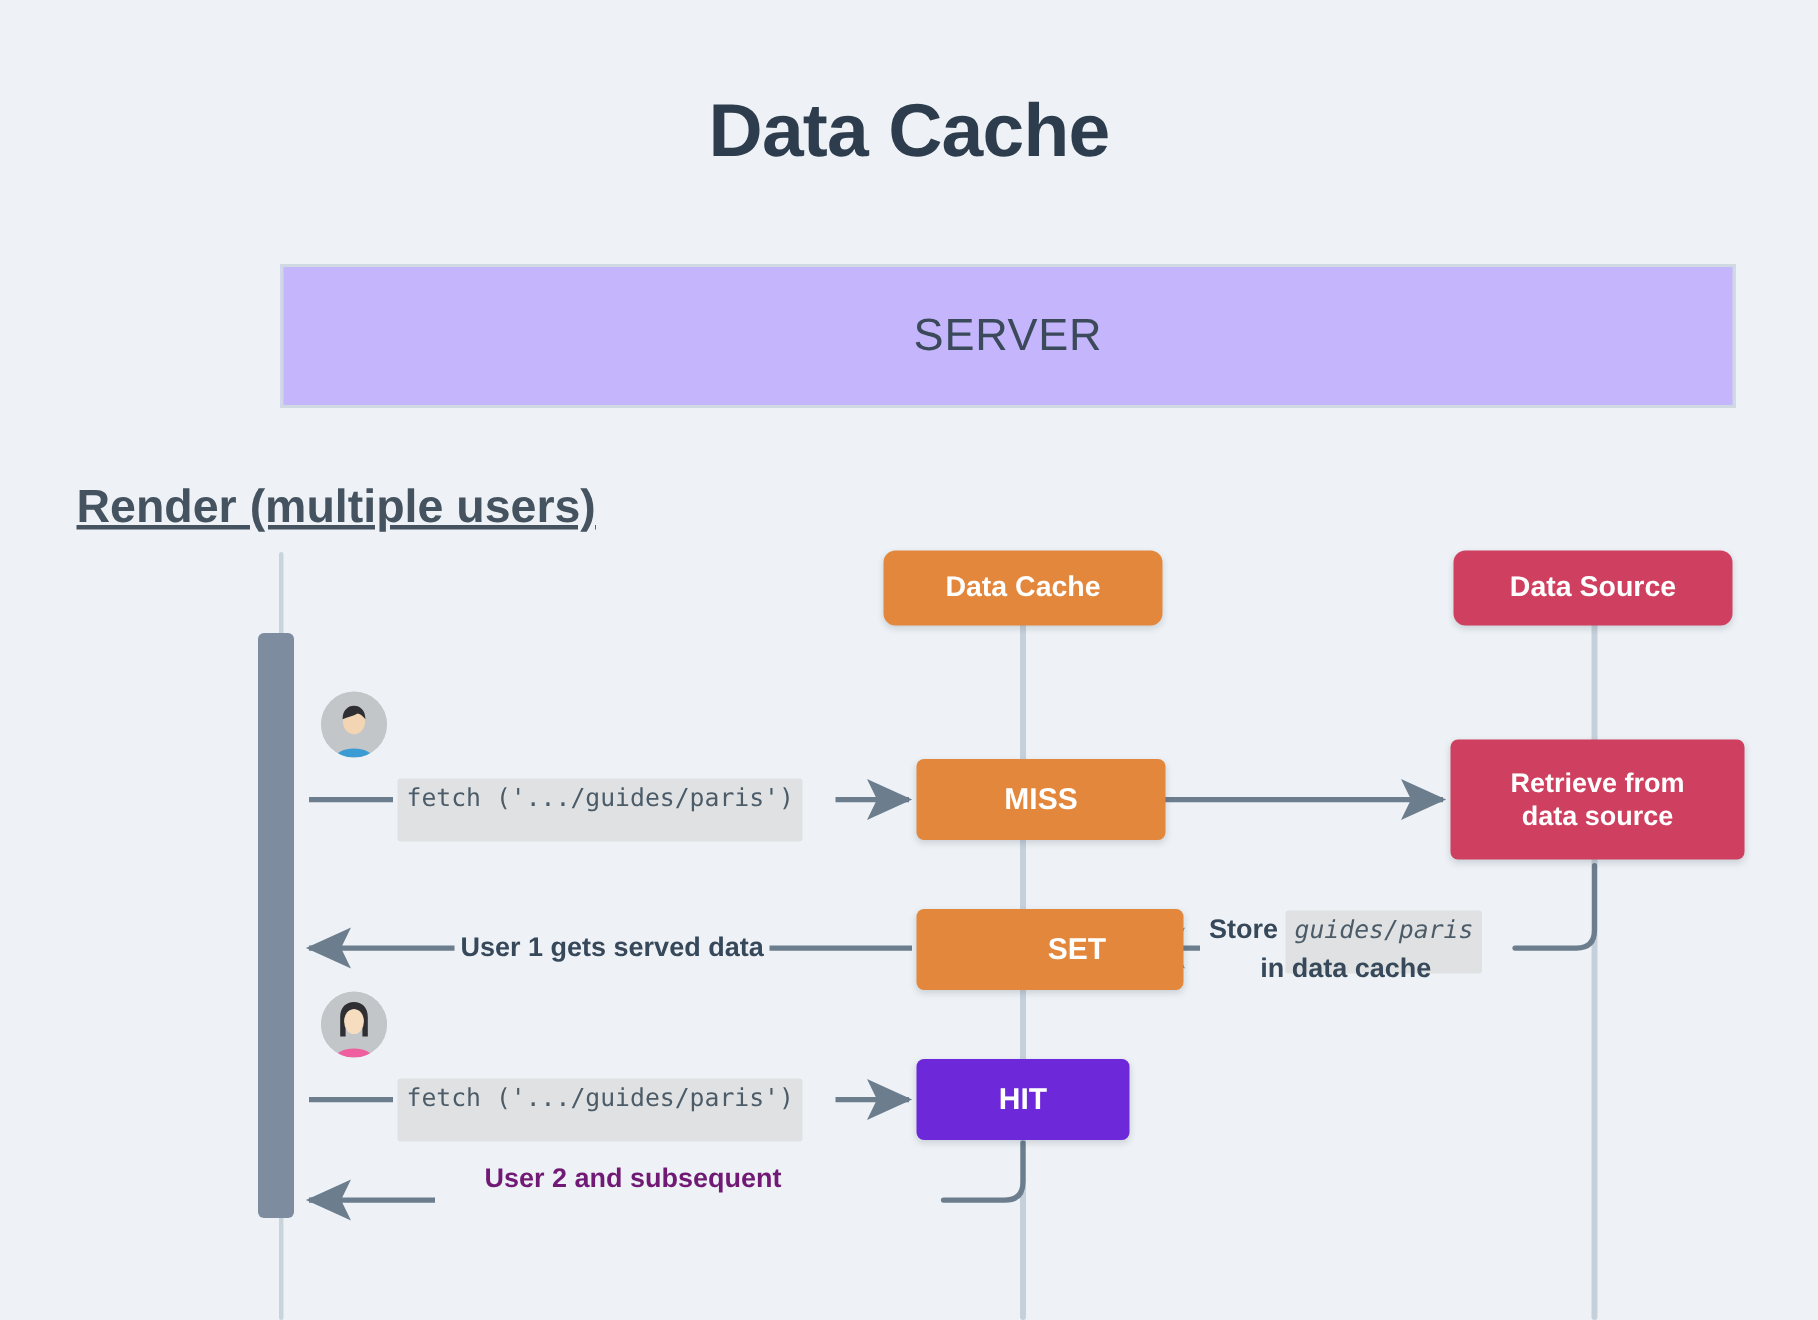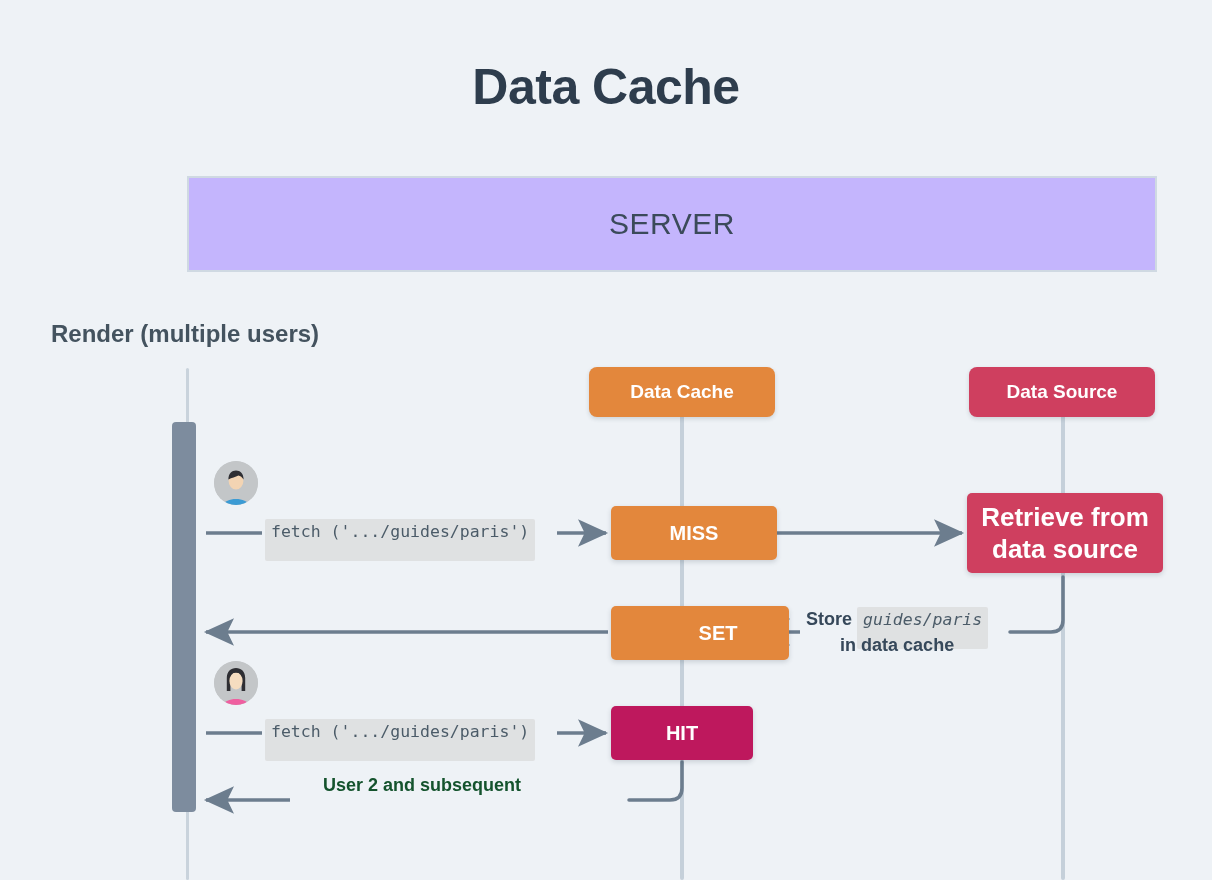--- a/index.html
+++ b/index.html
@@ -51,23 +51,24 @@
     font-size: 30px;
     color: #3b4a5a;
     letter-spacing: 0.5px;
   }
 
   
   .section-label {
     position: absolute;
     left: 51px;
     top: 320px;
-    font-size: 24px;
+    font-size: 31px;
     font-weight: bold;
     color: #44535f;
+    text-decoration: underline;
   }
 
   
   .lifeline {
     position: absolute;
     width: 4px;
     background: #c5d0da;
     border-radius: 2px;
   }
   .lifeline.thin {
@@ -139,29 +140,29 @@
     width: 142px;
     height: 54px;
     background: #e3873c;
     padding-left: 36px;
   }
   .box-hit {
     left: 611px;
     top: 706px;
     width: 142px;
     height: 54px;
-    background: #be185d;
+    background: #6d28d9;
   }
   .box-retrieve {
     left: 967px;
     top: 493px;
     width: 196px;
     height: 80px;
     background: #cf3f5f;
-    font-size: 26px;
+    font-size: 18px;
     flex-direction: column;
   }
 
   
   .avatar {
     position: absolute;
     width: 44px;
     height: 44px;
     border-radius: 50%;
     background: #c3c6c8;
@@ -221,21 +222,21 @@
     font-style: italic;
   }
 
   .lbl-cached {
     left: 297px;
     top: 772px;
     text-align: center;
     font-weight: bold;
     font-size: 18px;
     line-height: 1.45;
-    color: #14532d;
+    color: #701a75;
     width: 250px;
     background: #eef2f6;
   }
 </style>
 </head>
 <body>
 
 <div id="stage">
 
   <div class="page-title">Data Cache</div>
@@ -318,20 +319,21 @@
       <path d="M12.8 17 c0 -6.5 4 -10 9.2 -10 c5.2 0 9.2 3.5 9.2 10 l0 13 l-3.6 0 l0 -13 l-11.2 0 l0 13 l-3.6 0 z" fill="#2e2e33"></path>
       <ellipse cx="22" cy="20" rx="6.6" ry="8.4" fill="#f6ddc0"></ellipse>
       <path d="M15.2 14 c1.6 -4 4 -5.6 6.8 -5.6 c2.8 0 5.2 1.6 6.8 5.6 c-2.2 -1.6 -4.2 -2.4 -6.8 -2.4 c-2.6 0 -4.6 0.8 -6.8 2.4 z" fill="#2e2e33"></path>
     </svg>
   </div>
 
   <div class="edge-label lbl-fetch-1">
     <span class="code-chip">fetch ('.../guides/paris')</span>
   </div>
 
+  <div class="edge-label lbl-served">User 1 gets served data</div>
 
   <div class="edge-label lbl-store">
     <span>Store</span>
     <span class="code-chip">guides/paris</span>
     <br>
     <span>in data cache</span>
   </div>
 
   <div class="edge-label lbl-fetch-2">
     <span class="code-chip">fetch ('.../guides/paris')</span>

